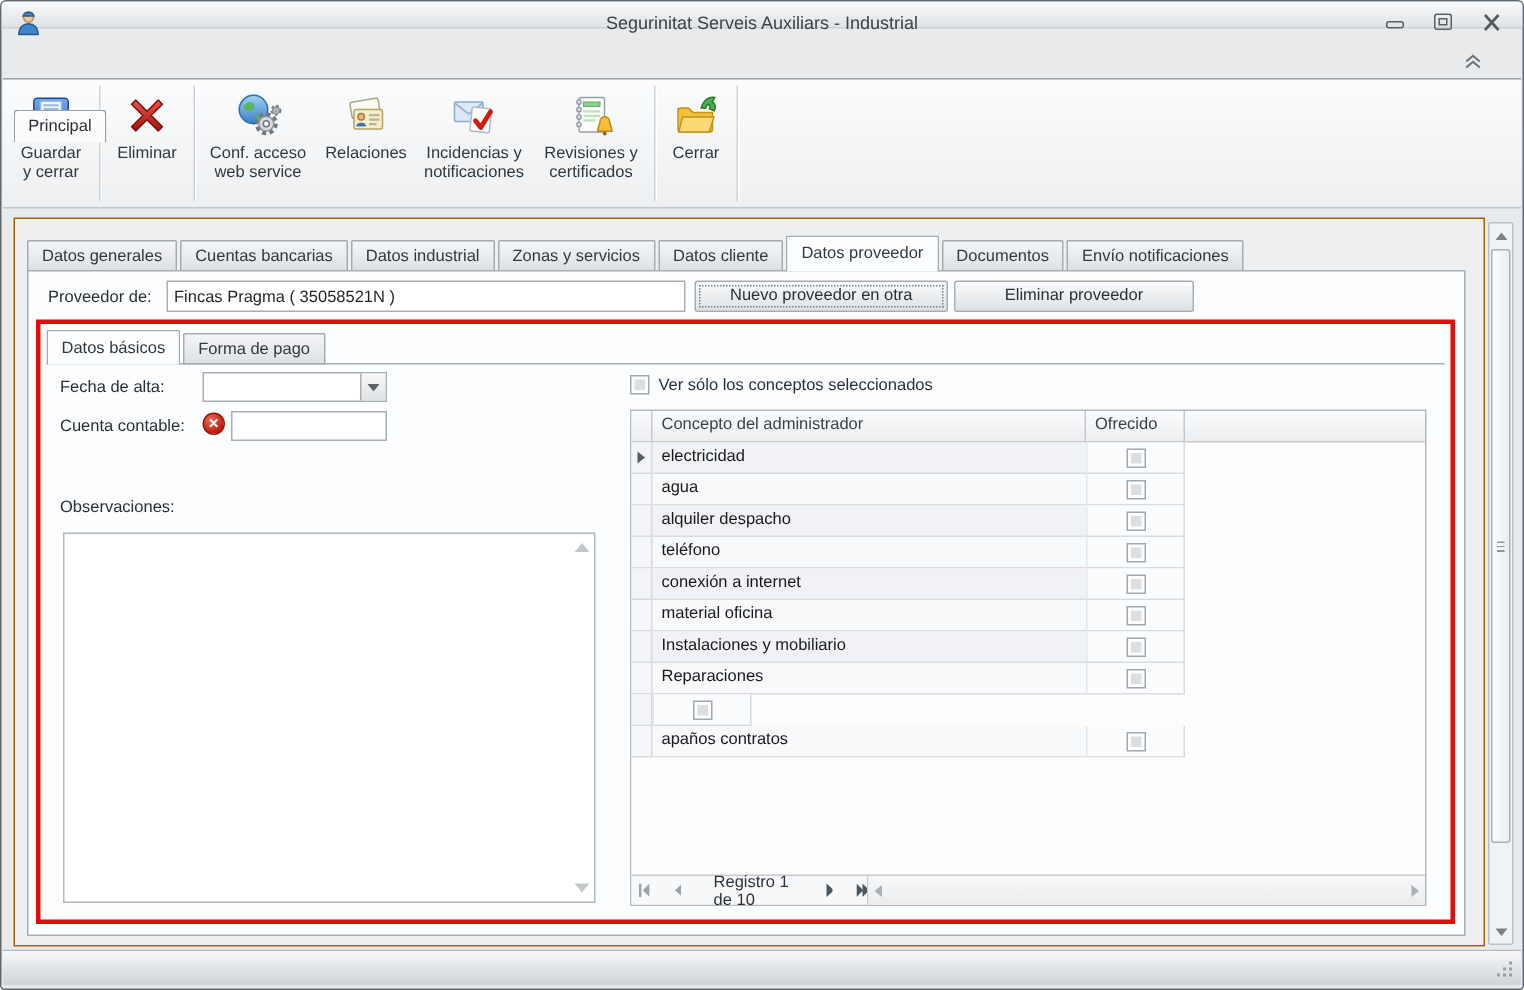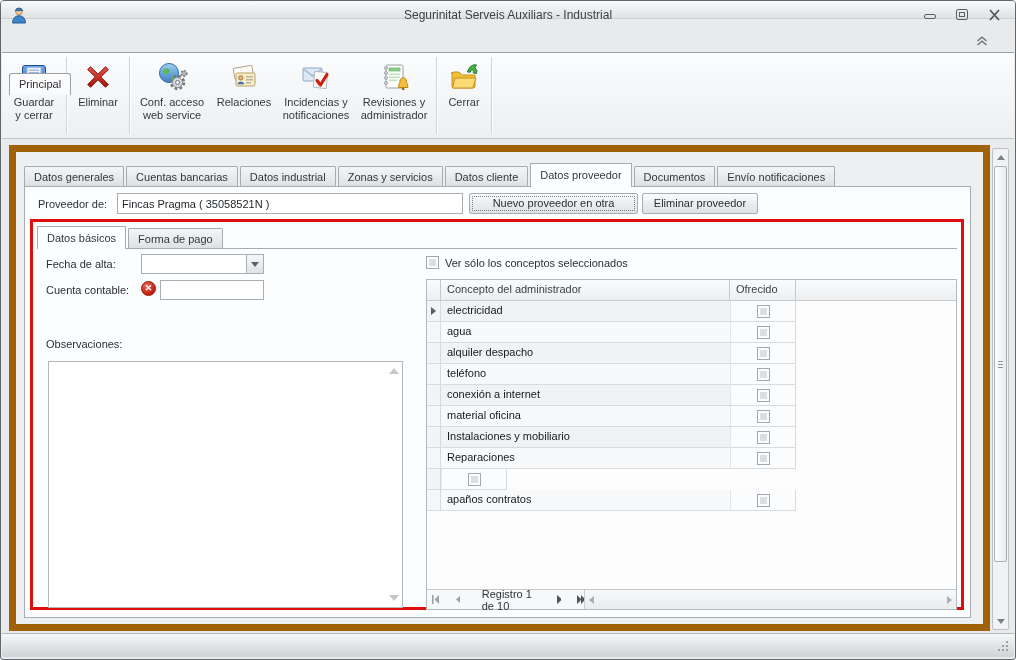--- a/index.html
+++ b/index.html
@@ -25,35 +25,35 @@
   .ribbon-body{position:absolute;left:1px;right:1px;top:51px;height:87px;
                background:linear-gradient(#fbfcfd,#edeff1);
                border-top:1px solid #9aa0a7;border-bottom:1px solid #c2c6ca;}
   .rrow{display:flex;height:100%;padding:3px 0 3px 3px;align-items:stretch;}
   .rbtn{display:flex;flex-direction:column;align-items:center;padding-top:4px;border-radius:2px;}
   .rbtn .ric{height:34px;display:flex;align-items:center;}
   .rbtn .cap{text-align:center;line-height:13px;margin-top:2px;color:#33383d;}
   .rsep{width:1px;background:#cfd3d7;margin:1px 3px;box-shadow:1px 0 0 #ffffff;}
   
   .content-panel{position:absolute;left:8px;top:144px;width:981px;height:486px;
-                 background:#edeff1;border:7px solid #a16207;}
+                 background:#edeff1;border:1px solid #a16207;}
   .tabstrip{position:absolute;left:8px;top:11px;right:8px;height:24px;display:flex;align-items:flex-end;gap:2px;}
   .tab{height:21px;line-height:20px;padding:0 9px;white-space:nowrap;
        background:linear-gradient(#f4f5f7,#dee1e4);border:1px solid #a6abb1;border-radius:1px 1px 0 0;color:#33383d;}
   .tab.active{height:24px;line-height:22px;background:#fcfdfe;border-bottom:none;z-index:2;}
   .page{position:absolute;left:8px;top:34px;right:12px;bottom:6px;background:#fcfdfe;border:1px solid #a6acb2;}
   
   .plabel{position:absolute;left:13px;top:11px;}
   .pinput{position:absolute;left:92px;top:6px;width:346px;height:21px;border:1px solid #a9aeb4;
           background:#ffffff;font:11px "Liberation Sans",sans-serif;padding:0 4px;color:#1f2327;}
   .btn{position:absolute;height:21px;background:linear-gradient(#fdfdfe,#eceef0 45%,#dfe2e5);
        border:1px solid #a6acb2;border-radius:2px;text-align:center;line-height:19px;color:#2b2f34;}
   .btn.focused::after{content:"";position:absolute;left:2px;right:2px;top:2px;bottom:2px;border:1px dotted #7a8086;}
   .btn-new{left:444px;top:6px;width:169px;}
-  .btn-del{left:617px;top:6px;width:116px;}
+  .btn-del{left:617px;top:6px;width:160px;}
   
   .redbox{position:absolute;left:5px;top:32px;right:6px;bottom:7px;border:3px solid #e00d0d;background:#fcfdfe;}
   .subtabstrip{position:absolute;left:4px;top:4px;right:4px;height:23px;display:flex;align-items:flex-end;gap:2px;
                border-bottom:1px solid #a6acb2;}
   .subtabstrip .tab{margin-bottom:-1px;}
   .subtabstrip .tab.active{height:23px;}
   .flabel{position:absolute;color:#2b2f34;}
   .combo{position:absolute;left:108px;top:32px;width:123px;height:20px;border:1px solid #a9aeb4;background:#fff;display:flex;}
   .combo .cval{flex:1;}
   .combo .cbtn{width:17px;border-left:1px solid #a9aeb4;background:linear-gradient(#f6f7f8,#dfe2e5);
@@ -257,21 +257,21 @@
               <circle cx="8" cy="7" r="1.5"></circle>
                 <circle cx="8" cy="12" r="1.5"></circle>
               <circle cx="8" cy="17" r="1.5"></circle>
                 <circle cx="8" cy="22" r="1.5"></circle>
               </g>
             <path d="M20.5 26.5 c0 -4 1.5 -4 1.5 -6.5 c0 -2 1.6 -3.2 3.2 -3.2 c1.6 0 3.2 1.2 3.2 3.2 c0 2.5 1.5 2.5 1.5 6.5 z" fill="#f5bd3a" stroke="#bb8a14"></path>
             <circle cx="25.2" cy="28" r="1.3" fill="#8a6a10"></circle>
           </svg>
           </span>
         <span class="cap">
-          <span>Revisiones y</span><br><span>administrador</span></span>
+          <span>Revisiones y</span><br><span>certificados</span></span>
       </div>
 
       <div class="rsep"></div>
 
       <div class="rbtn" style="width:48px">
         <span class="ric">
           <svg width="32" height="32" viewBox="0 0 32 32">
             <path d="M4 11 v14 a2 2 0 0 0 2 2 h19 a2 2 0 0 0 2 -2 v-11 h-13 l-3 -3 h-5 a2 2 0 0 0 -2 2z" fill="#f3c037" stroke="#c2921c"></path>
             <path d="M7 17 h21 l-3.2 10 H4.5 z" fill="#fbda76" stroke="#c2921c"></path>
             <path d="M19.5 11 c1.5 -5.5 5.5 -8 9 -7 l-1.7 3 c2.2 1.2 2.6 3.6 1.4 5.8 l-3.2 -1.2 c.7 -1.5 .3 -2.6 -1.2 -3.2 l-1.6 2.8 z" fill="#49b04c" stroke="#247a28"></path>

